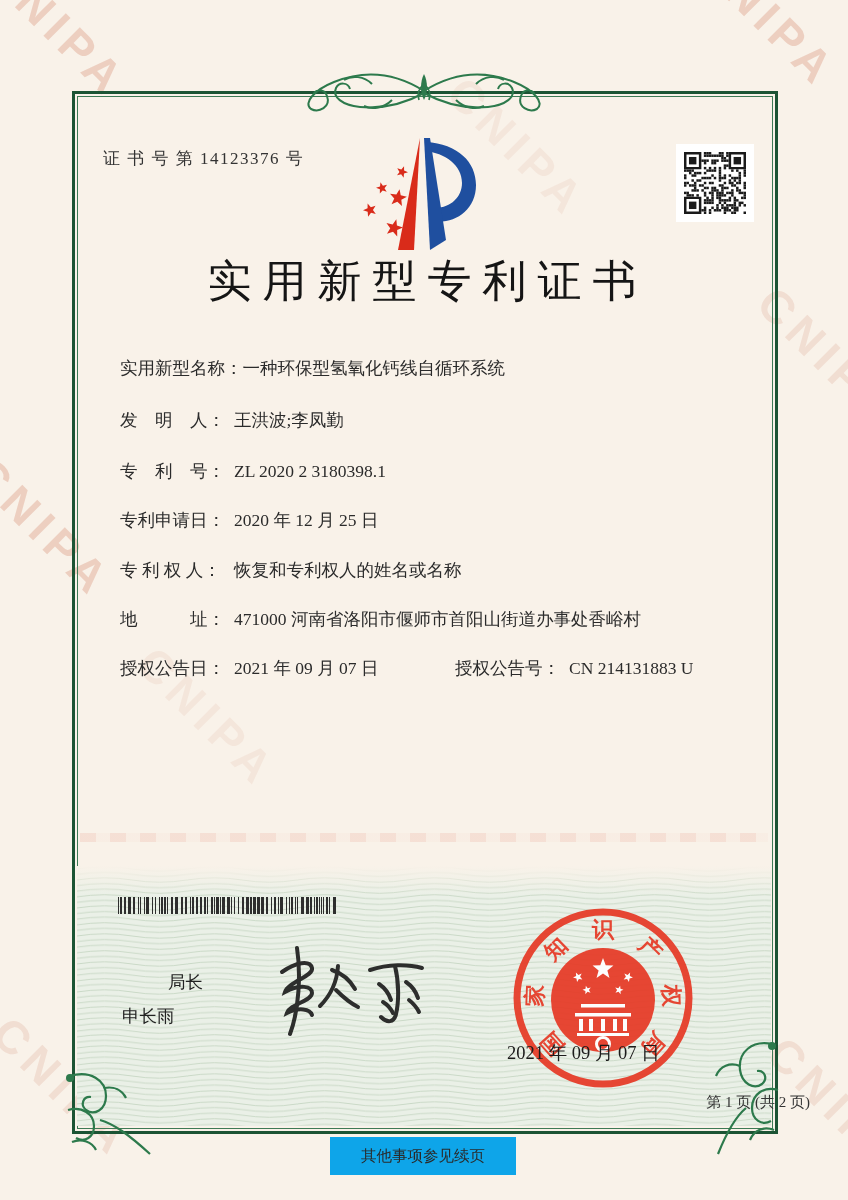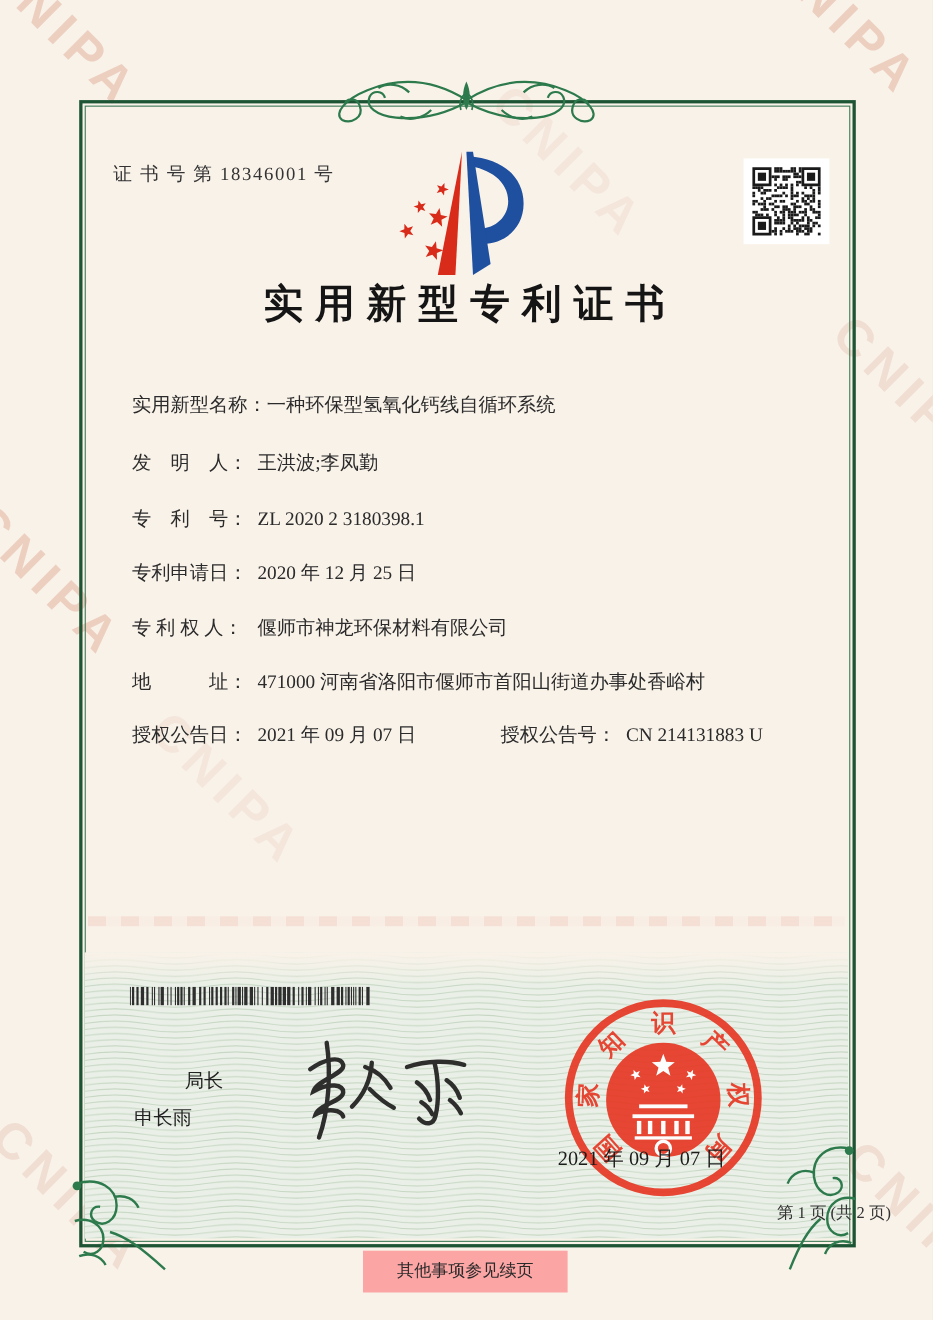--- a/index.html
+++ b/index.html
@@ -24,42 +24,42 @@
   .pink-stripe{position:absolute;left:80px;top:833px;width:688px;height:9px;z-index:2;opacity:.5;
       background:repeating-linear-gradient(90deg,rgba(224,120,98,.30) 0 16px,rgba(224,120,98,.07) 16px 30px);}
 
   .ornament{position:absolute;z-index:3;}
 
   
   .cert-no{position:absolute;left:103px;top:147px;font-size:17px;letter-spacing:1.5px;color:#333;z-index:4;}
   .logo{position:absolute;left:356px;top:132px;z-index:4;}
   .qr{position:absolute;left:676px;top:144px;z-index:4;background:#fff;padding:4px;}
 
-  .title{position:absolute;left:72px;top:252px;width:700px;text-align:center;font-size:36px;font-weight:bold;
+  .title{position:absolute;left:72px;top:252px;width:700px;text-align:center;font-size:44px;font-weight:normal;
       color:#151515;letter-spacing:11px;text-indent:11px;z-index:4;}
 
   
   .row{position:absolute;left:120px;font-size:17.5px;color:#2b2b2b;z-index:4;white-space:nowrap;}
   .row .lbl{display:inline-block;min-width:114px;}
   .row .pair2{position:absolute;left:335px;top:0;}
 
   .paras{position:absolute;left:118px;top:690px;width:612px;z-index:4;color:#2a2a2a;}
   .paras p{margin:0;font-size:16.5px;line-height:33.5px;text-align:justify;text-indent:2em;}
 
   
   .barcode{position:absolute;left:118px;top:897px;z-index:4;}
   .officer-title{position:absolute;left:122px;top:970px;font-size:17.5px;color:#222;z-index:4;margin-left:46px;}
   .officer-name{position:absolute;left:122px;top:1004px;font-size:17.5px;color:#222;z-index:4;text-align:right;}
   .signature{position:absolute;left:252px;top:938px;z-index:4;}
 
   .seal{position:absolute;left:508px;top:903px;z-index:5;}
   .seal-date{position:absolute;left:507px;top:1040px;font-size:18.5px;color:#1b1b1b;z-index:6;white-space:nowrap;}
 
   .page-num{position:absolute;left:0;top:1093px;width:810px;text-align:right;font-size:15px;color:#333;z-index:4;}
-  .cont-box{position:absolute;left:330px;top:1137px;width:186px;height:38px;background:#fca5a5;z-index:4;
+  .cont-box{position:absolute;left:330px;top:1137px;width:186px;height:38px;background:#0ea5e9;z-index:4;
       text-align:center;line-height:38px;font-size:15.5px;color:#2a2a2a;}
 </style>
 </head>
 <body>
 
 <div class="page">
 
   <div class="wm strong" style="left:-30px;top:0px">CNIPA</div>
   <div class="wm strong" style="left:680px;top:-10px">CNIPA</div>
   <div class="wm faint" style="left:430px;top:120px">CNIPA</div>
@@ -113,21 +113,21 @@
     <g fill="none" stroke="#2d7a4c" stroke-width="2.2" transform="translate(100,0) scale(-1,1)">
       <path d="M20,6 C40,2 54,14 52,32 C50,46 38,52 30,46 C24,41 27,32 35,33"></path>
       <path d="M14,52 C28,48 40,56 40,70 C40,82 30,88 21,83"></path>
       <path d="M18,92 C28,88 38,92 42,102"></path>
       <path d="M46,70 C58,80 66,96 74,116"></path>
       <path d="M52,28 C62,24 72,28 76,38"></path>
     </g>
     <circle cx="80" cy="8" r="4" fill="#2d7a4c"></circle>
   </svg>
 
-  <div class="cert-no">证 书 号 第 18346001 号</div>
+  <div class="cert-no">证 书 号 第 14123376 号</div>
 
   <svg class="logo" width="132" height="124" viewBox="0 0 132 124">
     <path d="M70,10 C102,12 120,30 120,53 C120,79 97,93 76,89 L73,75 C91,79 106,67 106,51 C106,33 89,21 69,19 Z" fill="#1f4f9f"></path>
     <path d="M68,6 L74,118 L90,108 L74,6 Z" fill="#1f4f9f"></path>
     <path d="M64,6 L58,118 L42,118 Z" fill="#d92b1a"></path>
     <g id="logo-stars" fill="#d92b1a">
         <polygon points="0.00,-6.00 1.48,-2.04 5.71,-1.85 2.40,0.78 3.53,4.85 0.00,2.52 -3.53,4.85 -2.40,0.78 -5.71,-1.85 -1.48,-2.04" transform="translate(46,40) rotate(20)"></polygon>
         <polygon points="0.00,-6.00 1.48,-2.04 5.71,-1.85 2.40,0.78 3.53,4.85 0.00,2.52 -3.53,4.85 -2.40,0.78 -5.71,-1.85 -1.48,-2.04" transform="translate(26,56) rotate(-15)"></polygon>
         <polygon points="0.00,-9.00 2.22,-3.06 8.56,-2.78 3.59,1.17 5.29,7.28 0.00,3.78 -5.29,7.28 -3.59,1.17 -8.56,-2.78 -2.22,-3.06" transform="translate(42,66) rotate(10)"></polygon>
         <polygon points="0.00,-7.00 1.73,-2.38 6.66,-2.16 2.80,0.91 4.11,5.66 0.00,2.94 -4.11,5.66 -2.80,0.91 -6.66,-2.16 -1.73,-2.38" transform="translate(14,78) rotate(-20)"></polygon>
@@ -372,21 +372,21 @@
   <div class="row" style="top:408px">
     <span class="lbl">发　明　人：</span><span class="val">王洪波;李凤勤</span>
   </div>
   <div class="row" style="top:459px">
     <span class="lbl">专　利　号：</span><span class="val">ZL 2020 2 3180398.1</span>
   </div>
   <div class="row" style="top:508px">
     <span class="lbl">专利申请日：</span><span class="val">2020 年 12 月 25 日</span>
   </div>
   <div class="row" style="top:558px">
-    <span class="lbl">专 利 权 人：</span><span class="val">偃师市神龙环保材料有限公司</span>
+    <span class="lbl">专 利 权 人：</span><span class="val">恢复和专利权人的姓名或名称</span>
   </div>
   <div class="row" style="top:607px">
     <span class="lbl">地　　　址：</span><span class="val">471000  河南省洛阳市偃师市首阳山街道办事处香峪村</span>
   </div>
   <div class="row" style="top:656px">
     <span class="lbl">授权公告日：</span><span class="val">2021 年 09 月 07 日</span>
     <span class="pair2">
       <span class="lbl">授权公告号：</span><span class="val">CN 214131883 U</span>
     </span>
   </div>

